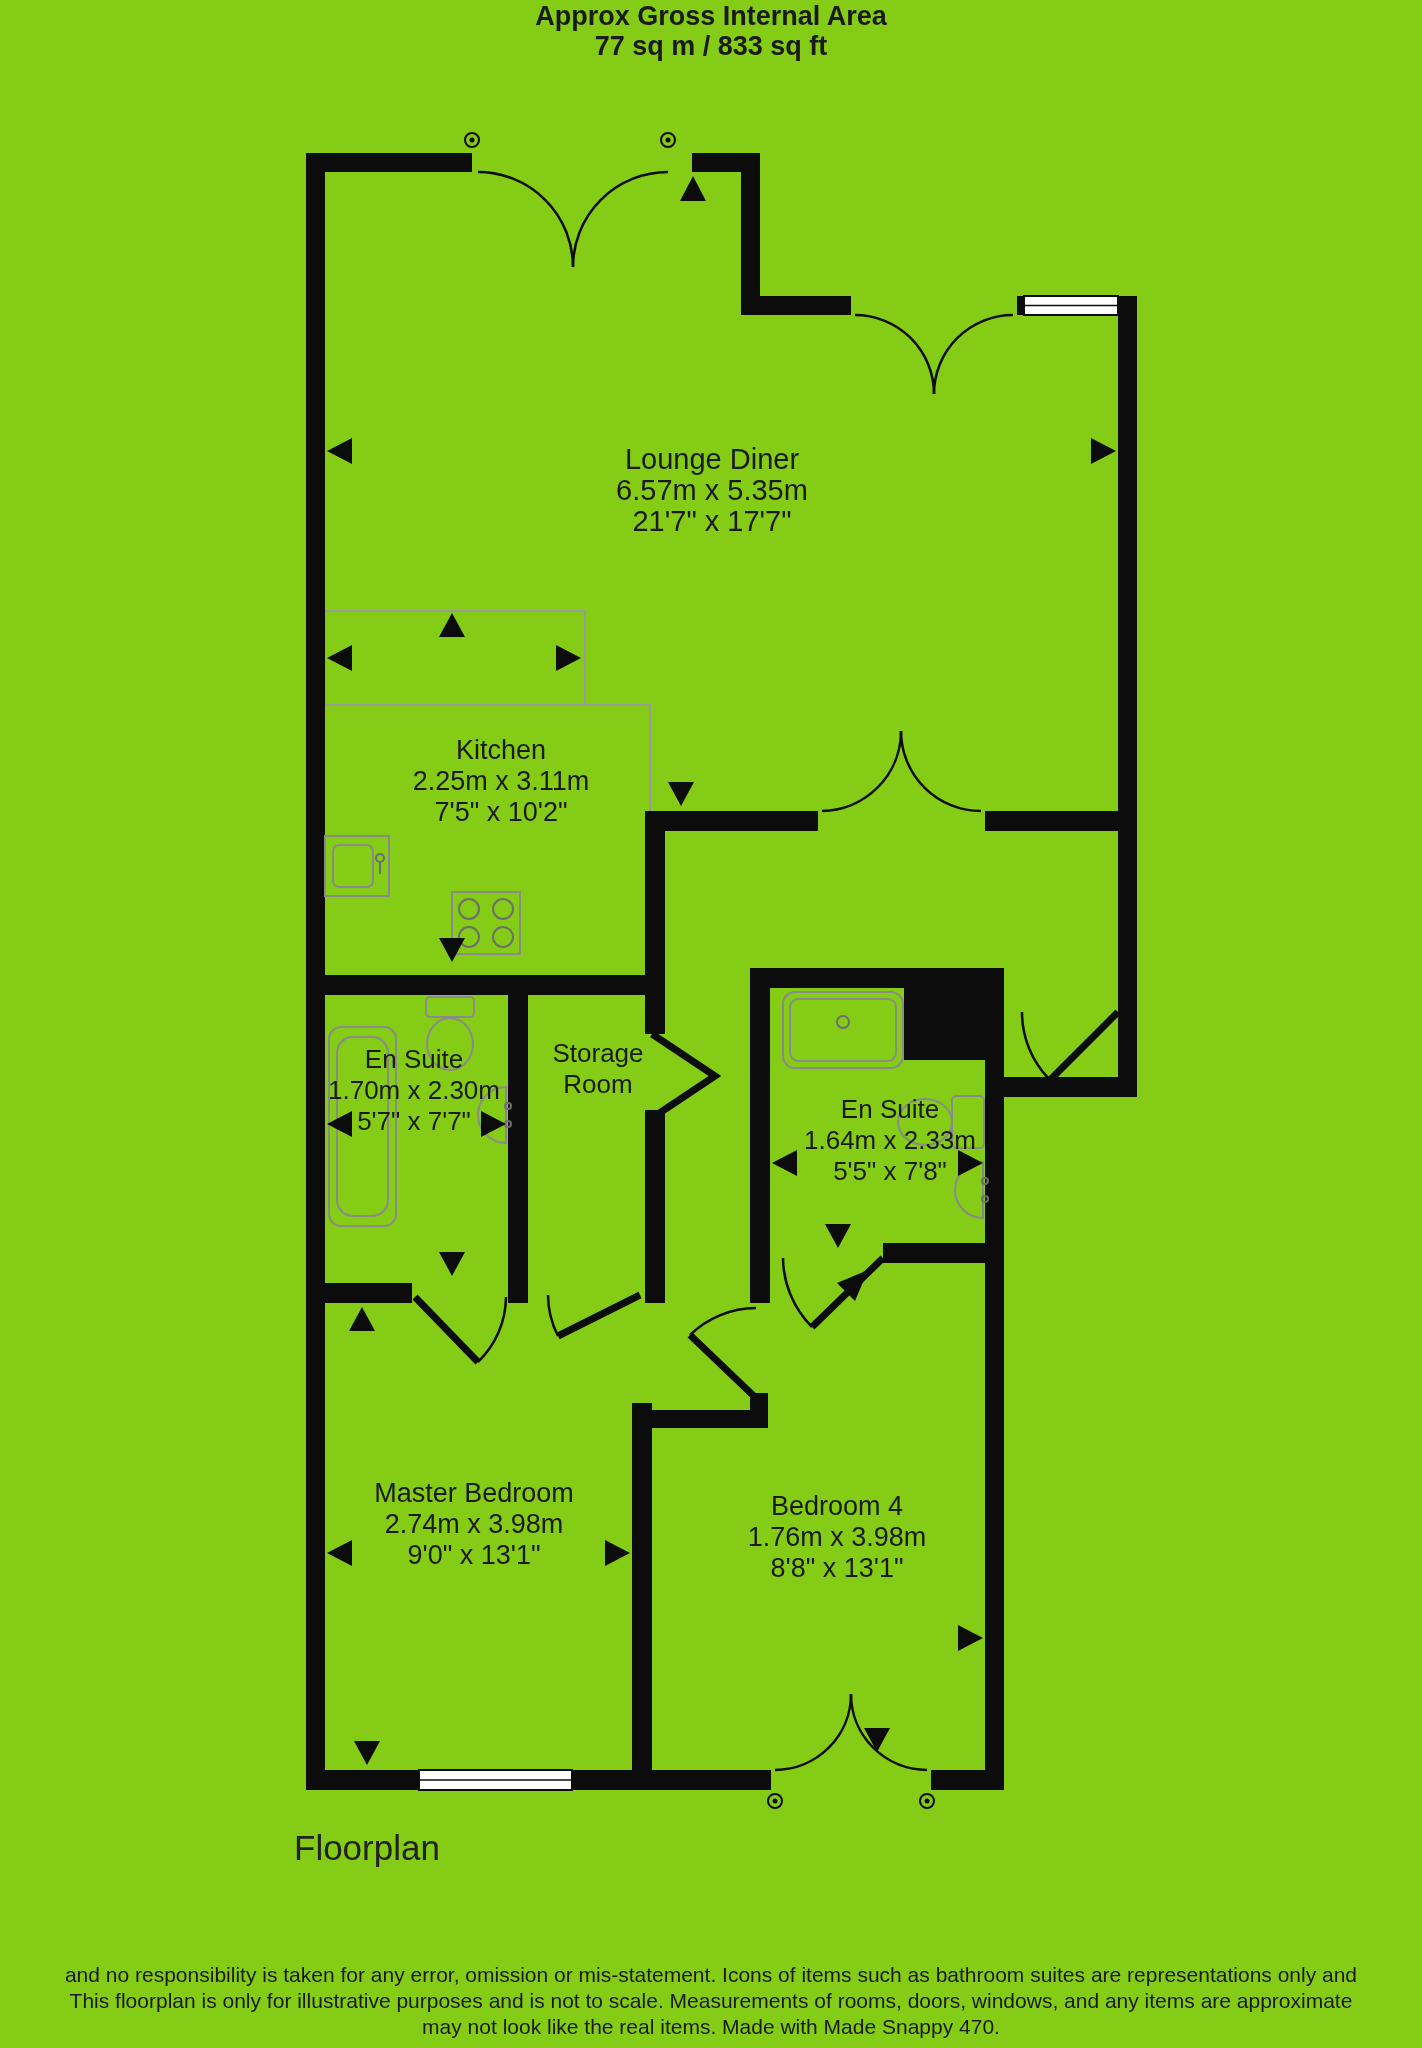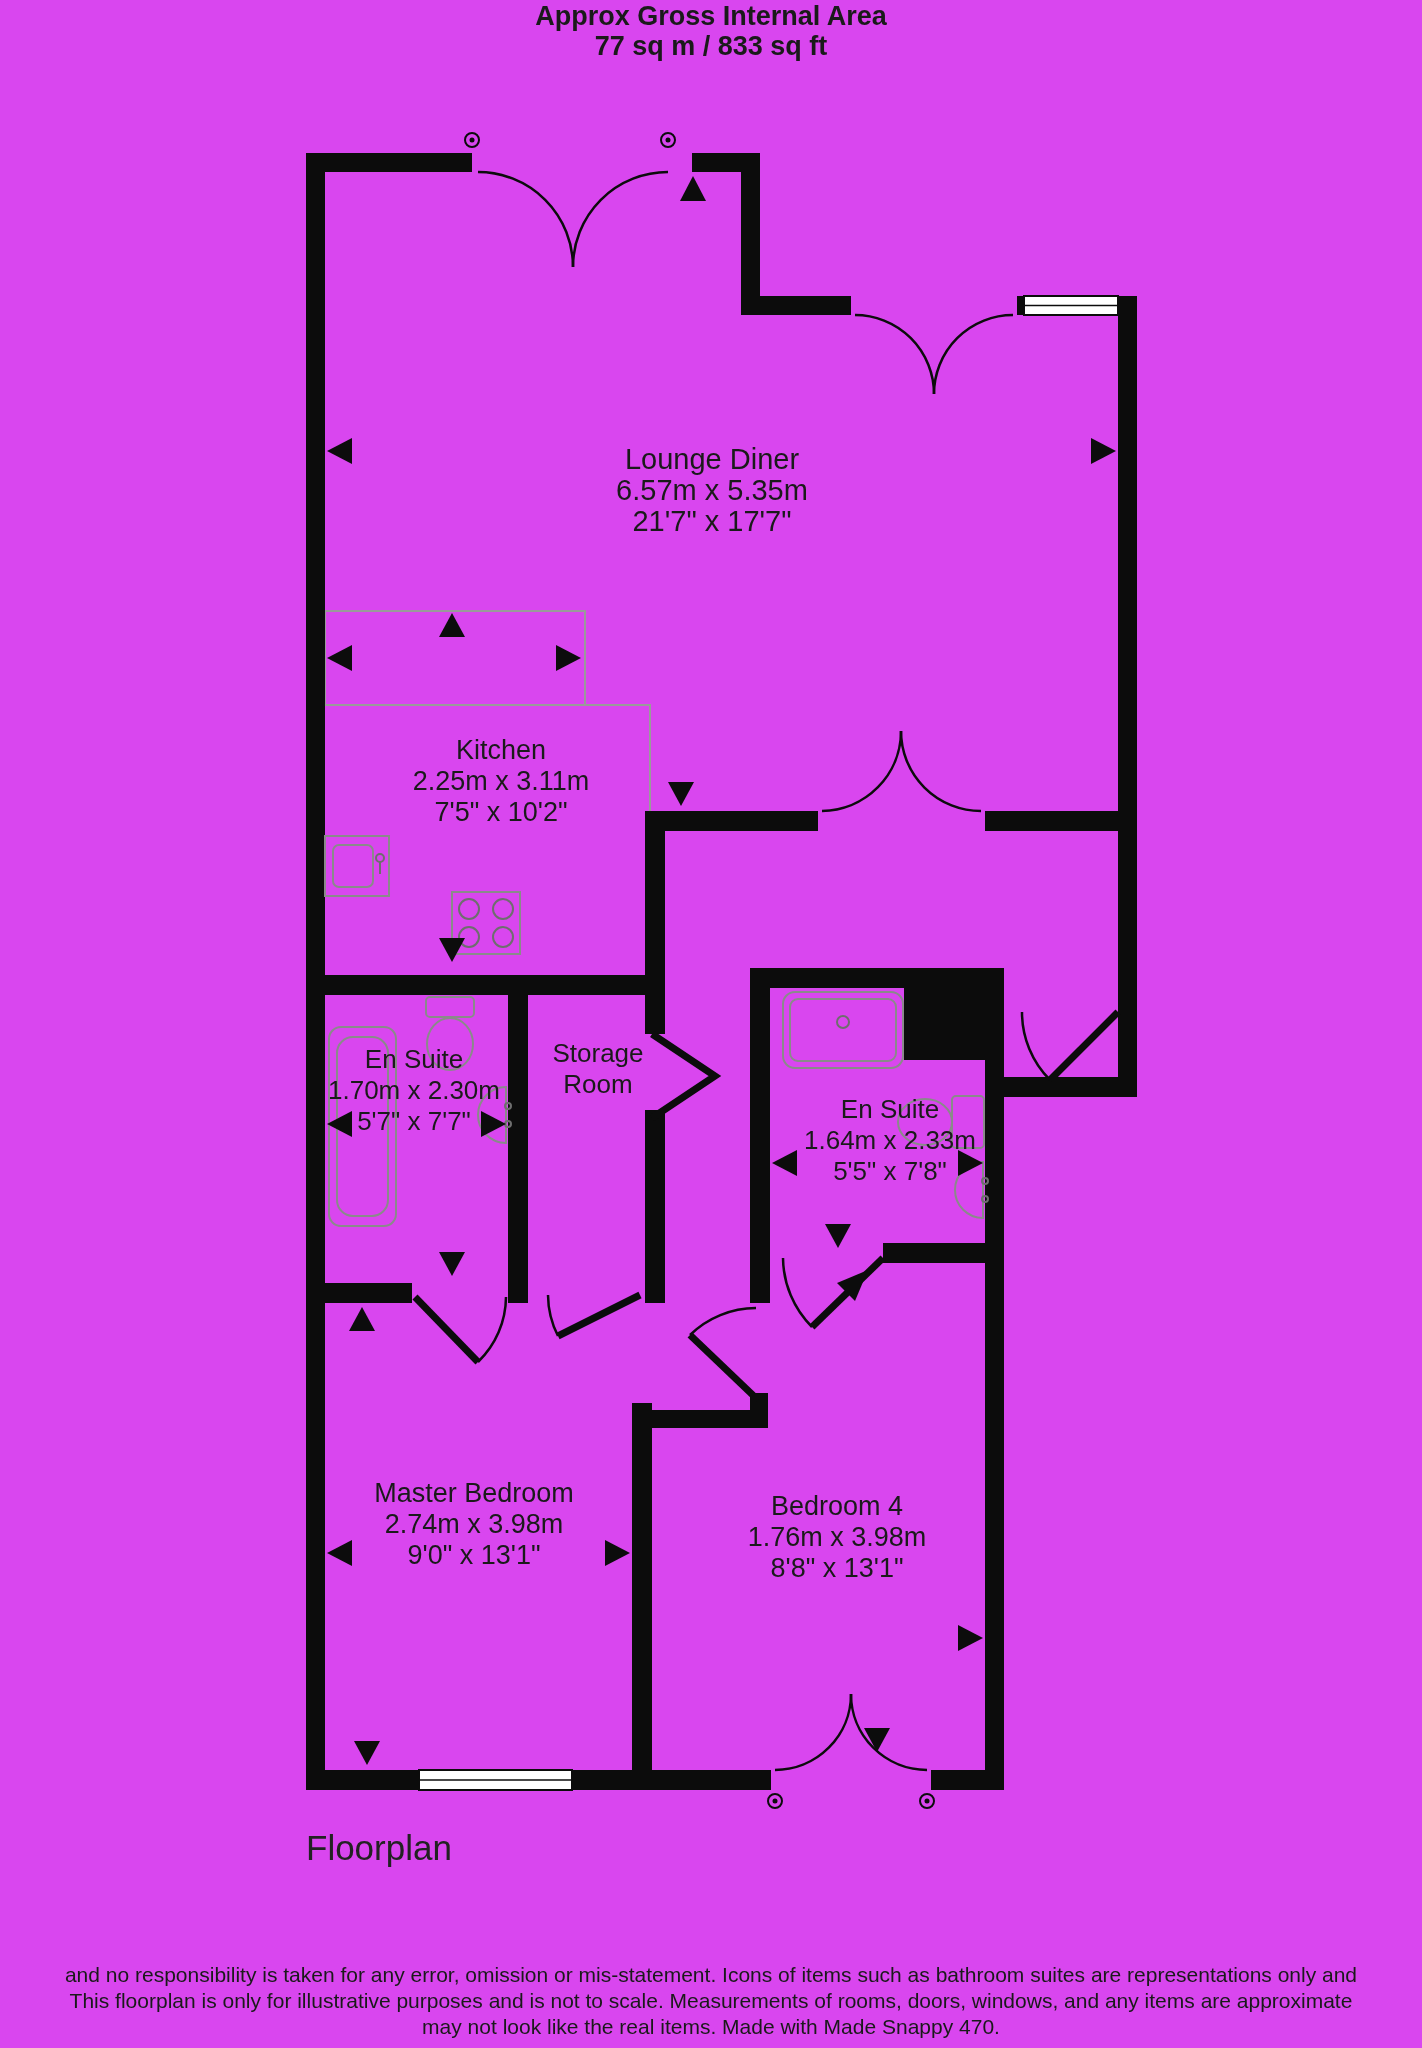--- a/index.html
+++ b/index.html
@@ -1,27 +1,27 @@
 <!DOCTYPE html>
 <html><head>
 <meta charset="utf-8">
 <style>
   html,body{margin:0;padding:0;background:#f4f4f5;}
-  .page{position:relative;width:1422px;height:2048px;background:#d946ef;
+  .page{position:relative;width:1422px;height:2048px;background:#84cc16;
         font-family:"Liberation Sans",sans-serif;color:#1a1a1a;overflow:hidden;}
   .plan-header{position:absolute;top:1px;left:0;width:100%;text-align:center;
         font-weight:bold;font-size:27px;line-height:30px;}
   .plan-svg{position:absolute;left:0;top:0;}
   .room-label{position:absolute;transform:translateX(-50%);text-align:center;white-space:nowrap;}
   .room-label .rname{font-weight:normal;}
   .lg{font-size:29px;line-height:31px;}
   .md{font-size:27px;line-height:31px;}
   .sm{font-size:26px;line-height:31px;}
   .storage{white-space:normal;width:160px;}
-  .caption{position:absolute;left:306px;top:1828px;font-size:35px;color:#222;}
+  .caption{position:absolute;left:294px;top:1828px;font-size:35px;color:#222;}
   .footer{position:absolute;top:1962px;left:0;width:100%;text-align:center;
         font-size:21px;line-height:26px;color:#1a1a1a;}
   .w{fill:#0c0c0c;}
   .arc{stroke:#0c0c0c;stroke-width:2.5;fill:none;}
   .leaf{stroke:#0c0c0c;stroke-width:7;fill:none;}
   .fix{stroke:#8a8a8a;stroke-width:2;fill:none;}
   .fixd{stroke:#6e6e6e;stroke-width:2;fill:none;}
   .arrow{fill:#0c0c0c;}
   .winr{fill:#ffffff;stroke:#0c0c0c;stroke-width:2;}
   .winl{stroke:#0c0c0c;stroke-width:1.5;}

